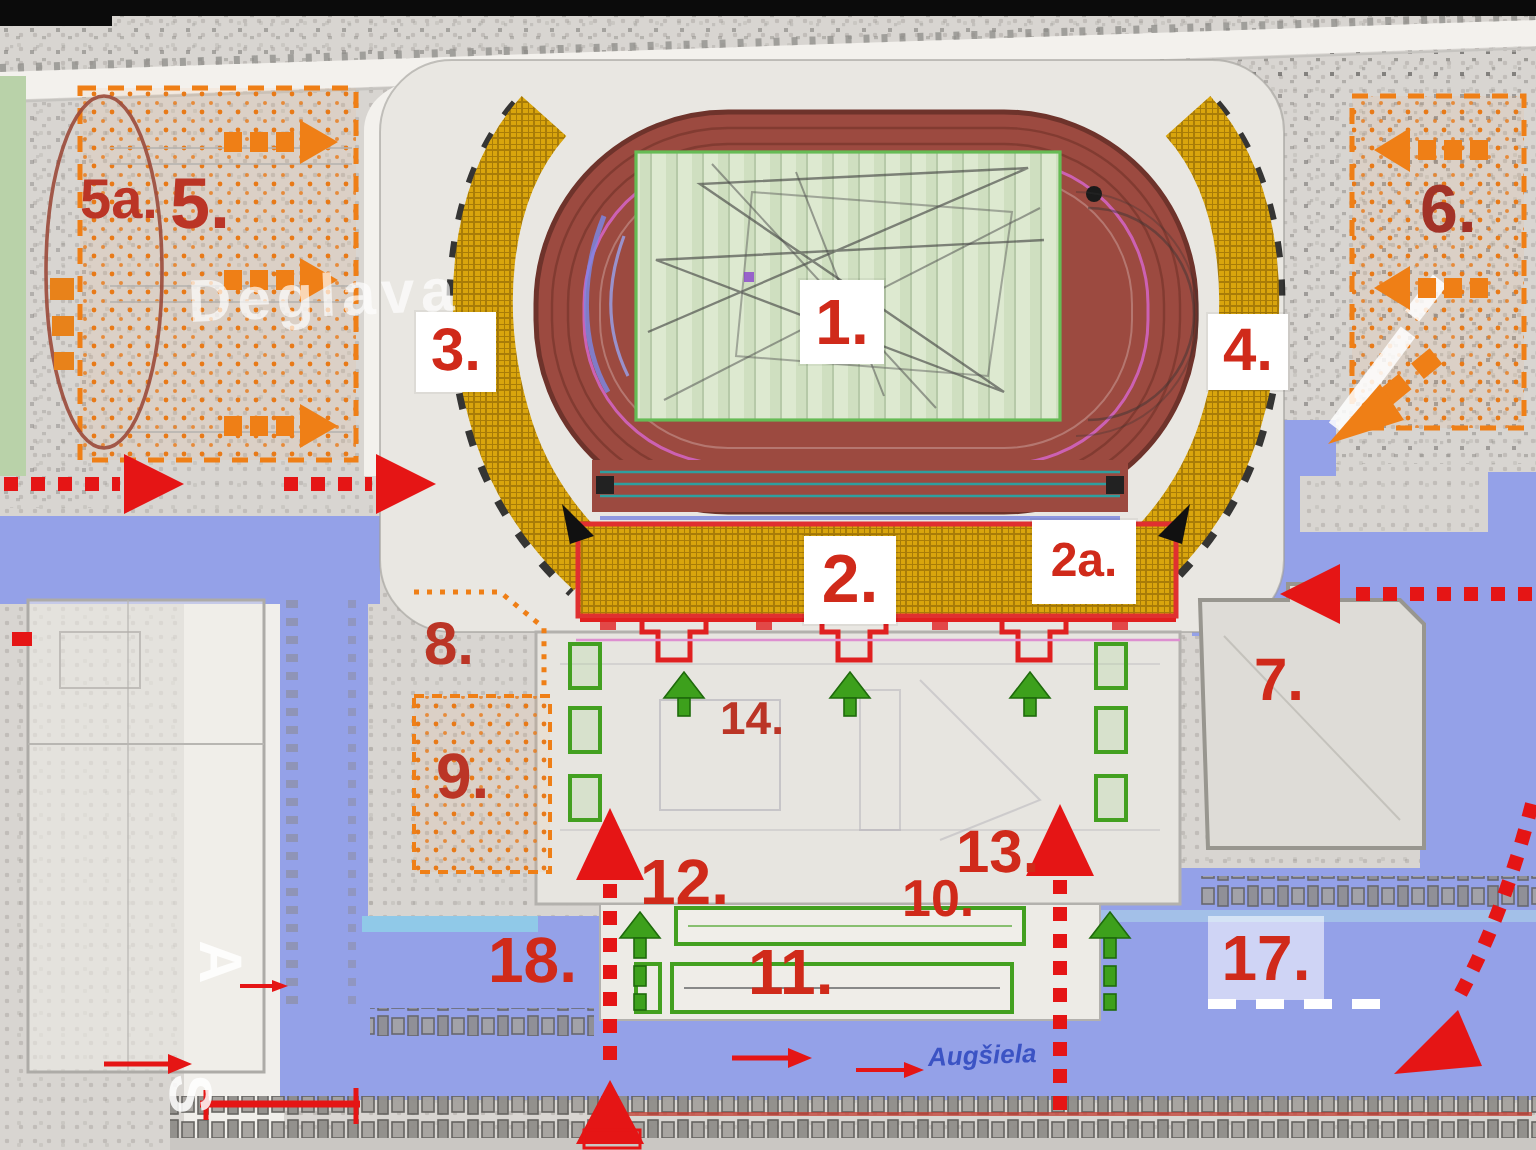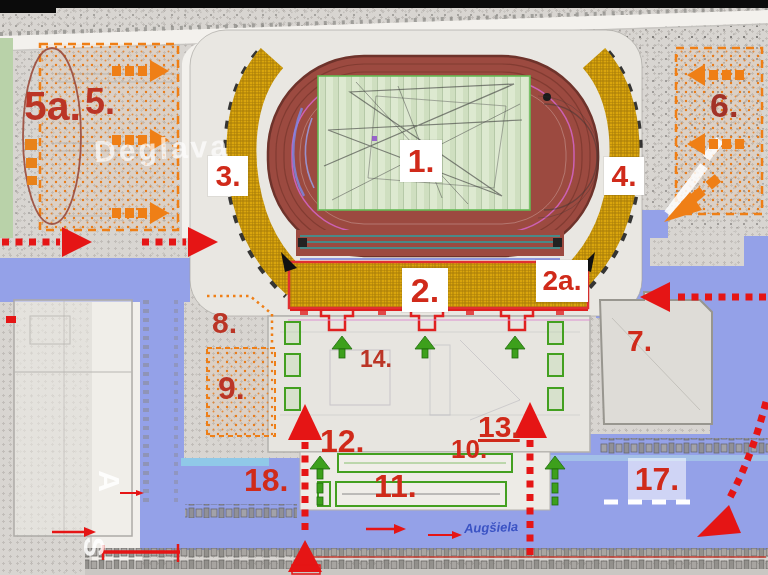--- a/index.html
+++ b/index.html
@@ -293,48 +293,48 @@
         <rect x="552" y="497" width="6" height="8"></rect>
   </g>
 
   <g>
     <rect x="0" y="38" width="13" height="200" fill="#b9d2a9"></rect>
     <rect x="0" y="0" width="768" height="8" fill="#0b0b0b"></rect>
     <rect x="0" y="0" width="56" height="13" fill="#0b0b0b"></rect>
   </g>
 </svg>
 
-<div class="lbl tone-mid" style="left:24px;top:86px;font-size:41px;">5a.</div>
+<div class="lbl tone-mid" style="left:40px;top:86px;font-size:28px;">5a.</div>
 <div class="lbl tone-mid" style="left:85px;top:84px;font-size:36px;">5.</div>
 <div class="lbl tone-bright boxed" style="left:208px;top:156px;width:40px;height:40px;font-size:30px;">
       <span>3.</span>
     </div>
 <div class="lbl tone-bright boxed" style="left:400px;top:140px;width:42px;height:42px;font-size:32px;">
       <span>1.</span>
     </div>
 <div class="lbl tone-bright boxed" style="left:604px;top:157px;width:40px;height:38px;font-size:30px;">
       <span>4.</span>
     </div>
 <div class="lbl tone-dark" style="left:710px;top:88px;font-size:34px;">6.</div>
 <div class="lbl tone-bright boxed" style="left:402px;top:268px;width:46px;height:44px;font-size:34px;">
       <span>2.</span>
     </div>
-<div class="lbl tone-bright boxed" style="left:536px;top:260px;width:52px;height:42px;font-size:28px;">
+<div class="lbl tone-bright boxed" style="left:516px;top:260px;width:52px;height:42px;font-size:24px;">
       <span>2a.</span>
     </div>
 <div class="lbl tone-bright" style="left:627px;top:326px;font-size:30px;">7.</div>
 <div class="lbl tone-mid" style="left:212px;top:308px;font-size:30px;">8.</div>
 <div class="lbl tone-mid" style="left:218px;top:372px;font-size:32px;">9.</div>
 <div class="lbl tone-bright" style="left:418px;top:436px;font-size:26px;margin-left:33px;">10.</div>
 <div class="lbl tone-bright" style="left:374px;top:470px;font-size:32px;">11.</div>
 <div class="lbl tone-bright" style="left:320px;top:410px;font-size:32px;margin-top:15px;">12.</div>
-<div class="lbl tone-bright" style="left:478px;top:412px;font-size:30px;text-decoration:underline;">13.</div>
+<div class="lbl tone-bright" style="left:478px;top:412px;font-size:30px;">13.</div>
 <div class="lbl tone-mid" style="left:360px;top:348px;font-size:23px;">14.</div>
 <div class="lbl tone-bright" style="left:244px;top:464px;font-size:32px;">18.</div>
-<div class="lbl tone-bright boxed-light" style="left:628px;top:458px;width:58px;height:42px;font-size:32px;text-align:center;">
+<div class="lbl tone-bright boxed-light" style="left:604px;top:458px;width:58px;height:42px;font-size:32px;text-align:center;">
       <span>17.</span>
     </div>
 
 <div class="lbl street" style="left:464px;top:521px;font-size:13px;">Augšiela</div>
 <div class="lbl wm" style="left:94px;top:134px;font-size:30px;letter-spacing:3px;transform:rotate(-2.5deg);opacity:.8;">Deglava</div>
 <div class="lbl wm" style="left:98px;top:466px;font-size:30px;transform:rotate(90deg);">A</div>
 <div class="lbl wm" style="left:84px;top:532px;font-size:30px;transform:rotate(90deg);">S</div>
 
 </div>
 

